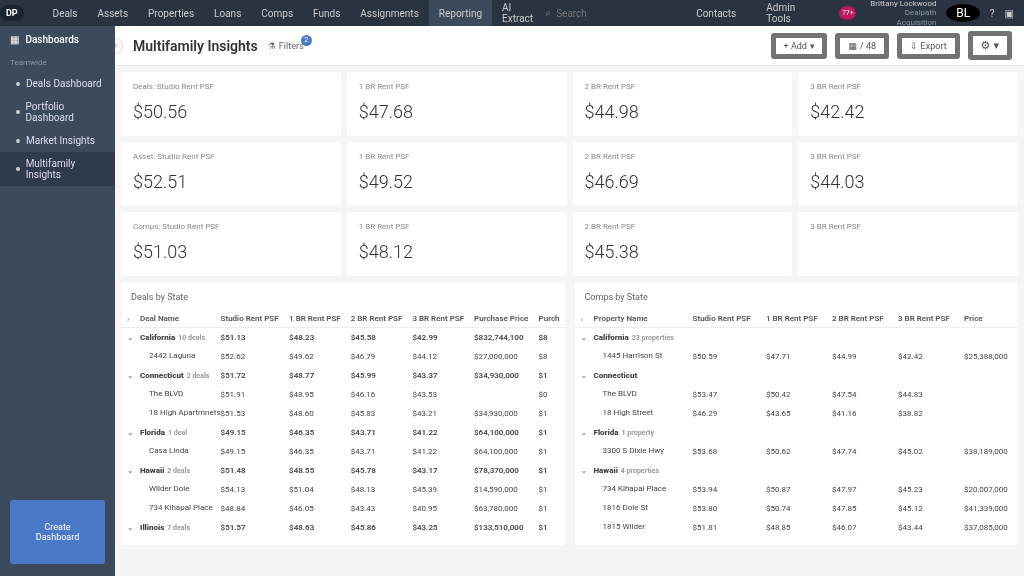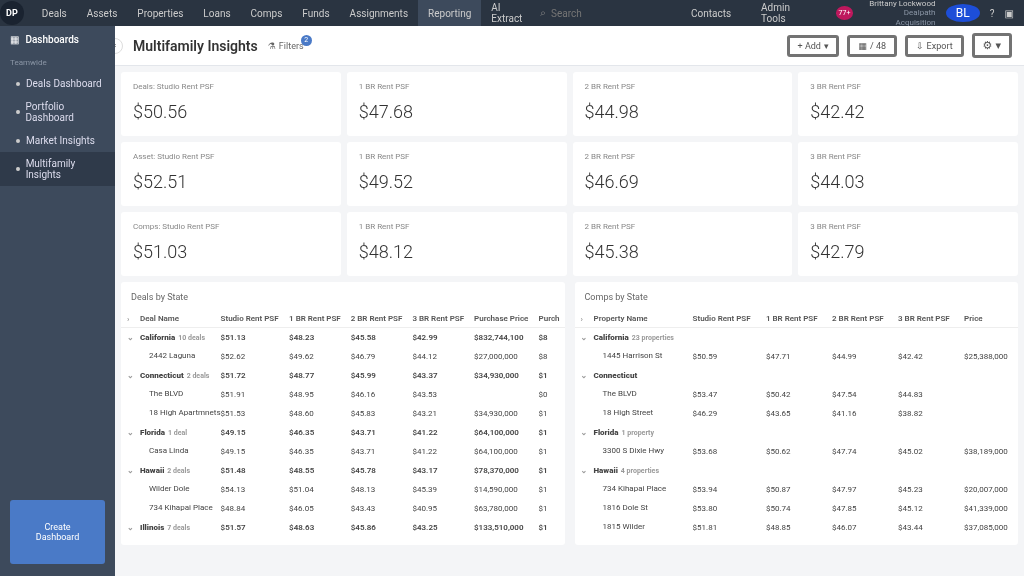--- a/index.html
+++ b/index.html
@@ -1,42 +1,42 @@
 <!DOCTYPE html>
 <html><head>
 <meta charset="utf-8">
 <style>
 *{margin:0;padding:0;box-sizing:border-box;font-family:-apple-system,BlinkMacSystemFont,"Segoe UI",Roboto,sans-serif}
 body{background:#f4f5f7;width:1024px;height:576px;overflow:hidden;font-size:10px;color:#333}
 .topnav{height:26px;background:#2a3441;display:flex;align-items:center;color:#ccc;font-size:10px}
-.logo{width:24px;height:24px;background:#1a2330;display:flex;align-items:center;justify-content:center;font-weight:bold;color:#fff;margin-right:8px;border-radius:12px;font-size:9px}
+.logo{width:24px;height:16px;background:#1a2330;display:flex;align-items:center;justify-content:center;font-weight:bold;color:#fff;margin-right:19px;border-radius:12px;font-size:9px}
 .nav-item{padding:4px 10px;cursor:pointer;height:26px;display:flex;align-items:center}
 .nav-item.active{background:#3d4a5c}
 .nav-right{margin-left:auto;display:flex;align-items:center;gap:10px;padding-right:10px}
 .search-box{display:flex;align-items:center;gap:5px;color:#888}
 .search-input{background:transparent;border:none;color:#ccc;outline:none;width:120px;font-size:10px}
 .user-block{text-align:right;font-size:8px;line-height:1.2}
-.avatar{width:35px;height:18px;border-radius:50%;background:#1d4ed8;display:flex;align-items:center;justify-content:center;font-size:12px;color:#fff}
+.avatar{width:35px;height:18px;border-radius:50%;background:#000000;display:flex;align-items:center;justify-content:center;font-size:12px;color:#fff}
 .badge-blue{background:#be185d;border-radius:50%;width:18px;height:14px;display:flex;align-items:center;justify-content:center;font-size:7px;color:#fff}
 .main{display:flex;height:550px}
 .sidebar{width:115px;background:#3d4a5c;color:#dde;font-size:10px;position:relative}
 .side-head{display:flex;align-items:center;gap:6px;padding:8px 10px;font-weight:500;color:#fff}
 .side-section{padding:5px 10px;color:#8a95a5;font-size:8px}
 .side-item{padding:6px 10px 6px 16px;display:flex;align-items:center;gap:6px;cursor:pointer}
 .side-item.active{background:#2f3a4a}
 .bullet{width:4px;height:4px;border-radius:50%;background:#ccc}
 .create-btn{position:absolute;bottom:12px;left:10px;right:10px;background:#4a7ac7;color:#fff;border:none;padding:22px;border-radius:3px;font-size:9px;cursor:pointer}
 .content{flex:1;display:flex;flex-direction:column;overflow:hidden}
 .header{height:40px;background:#fff;border-bottom:1px solid #e3e6eb;display:flex;align-items:center;padding:0 12px;gap:10px}
 .collapse-btn{width:16px;height:16px;border-radius:50%;background:#fff;border:1px solid #ddd;margin-left:-20px;display:flex;align-items:center;justify-content:center;font-size:8px;cursor:pointer;z-index:2}
 .page-title{font-size:14px;font-weight:600;color:#333}
 .filter-btn{display:flex;align-items:center;gap:3px;font-size:9px;color:#666;cursor:pointer;position:relative}
 .filter-badge{position:absolute;top:-6px;right:-8px;background:#4a7ac7;color:#fff;border-radius:50%;width:11px;height:11px;font-size:7px;display:flex;align-items:center;justify-content:center}
 .header-right{margin-left:auto;display:flex;gap:8px;align-items:center}
-.hbtn{border:3px solid #737373;background:#fff;padding:3px 8px;border-radius:3px;font-size:9px;color:#555;cursor:pointer;display:flex;align-items:center;gap:3px}
+.hbtn{border:5px solid #737373;background:#fff;padding:3px 8px;border-radius:3px;font-size:9px;color:#555;cursor:pointer;display:flex;align-items:center;gap:3px}
 .body{flex:1;overflow:auto;padding:6px}
 .row-cards{display:flex;gap:6px;margin-bottom:6px}
 .card{flex:1;background:#fff;border-radius:3px;padding:10px 12px 14px;min-height:58px}
 .card-label{font-size:8px;color:#888;margin-bottom:10px}
 .card-value{font-size:18px;color:#333;text-align:left;font-weight:300}
 .tables{display:flex;gap:10px}
 .table-panel{flex:1;background:#fff;border-radius:3px;padding:8px 0;overflow:hidden}
 .table-title{font-size:9px;color:#666;padding:2px 10px 8px}
 .tbl{width:100%;border-collapse:collapse;font-size:8px}
 .tbl th{text-align:left;font-weight:600;color:#555;padding:4px 3px;border-bottom:1px solid #eee;white-space:nowrap}
@@ -185,21 +185,20 @@
             <div class="card">
               <div class="card-label">1 BR Rent PSF</div>
               <div class="card-value">$48.12</div>
             </div>
             <div class="card">
               <div class="card-label">2 BR Rent PSF</div>
               <div class="card-value">$45.38</div>
             </div>
             <div class="card">
               <div class="card-label">3 BR Rent PSF</div>
-              <div class="card-value">$42.79</div>
             </div>
           </div>
         </div>
       <div class="tables">
         <div class="table-panel">
           <div class="table-title">Deals by State</div>
           <table class="tbl" id="deals-table">
               <tbody>
                 <tr>
                   <th><span class="chev">›</span></th>

